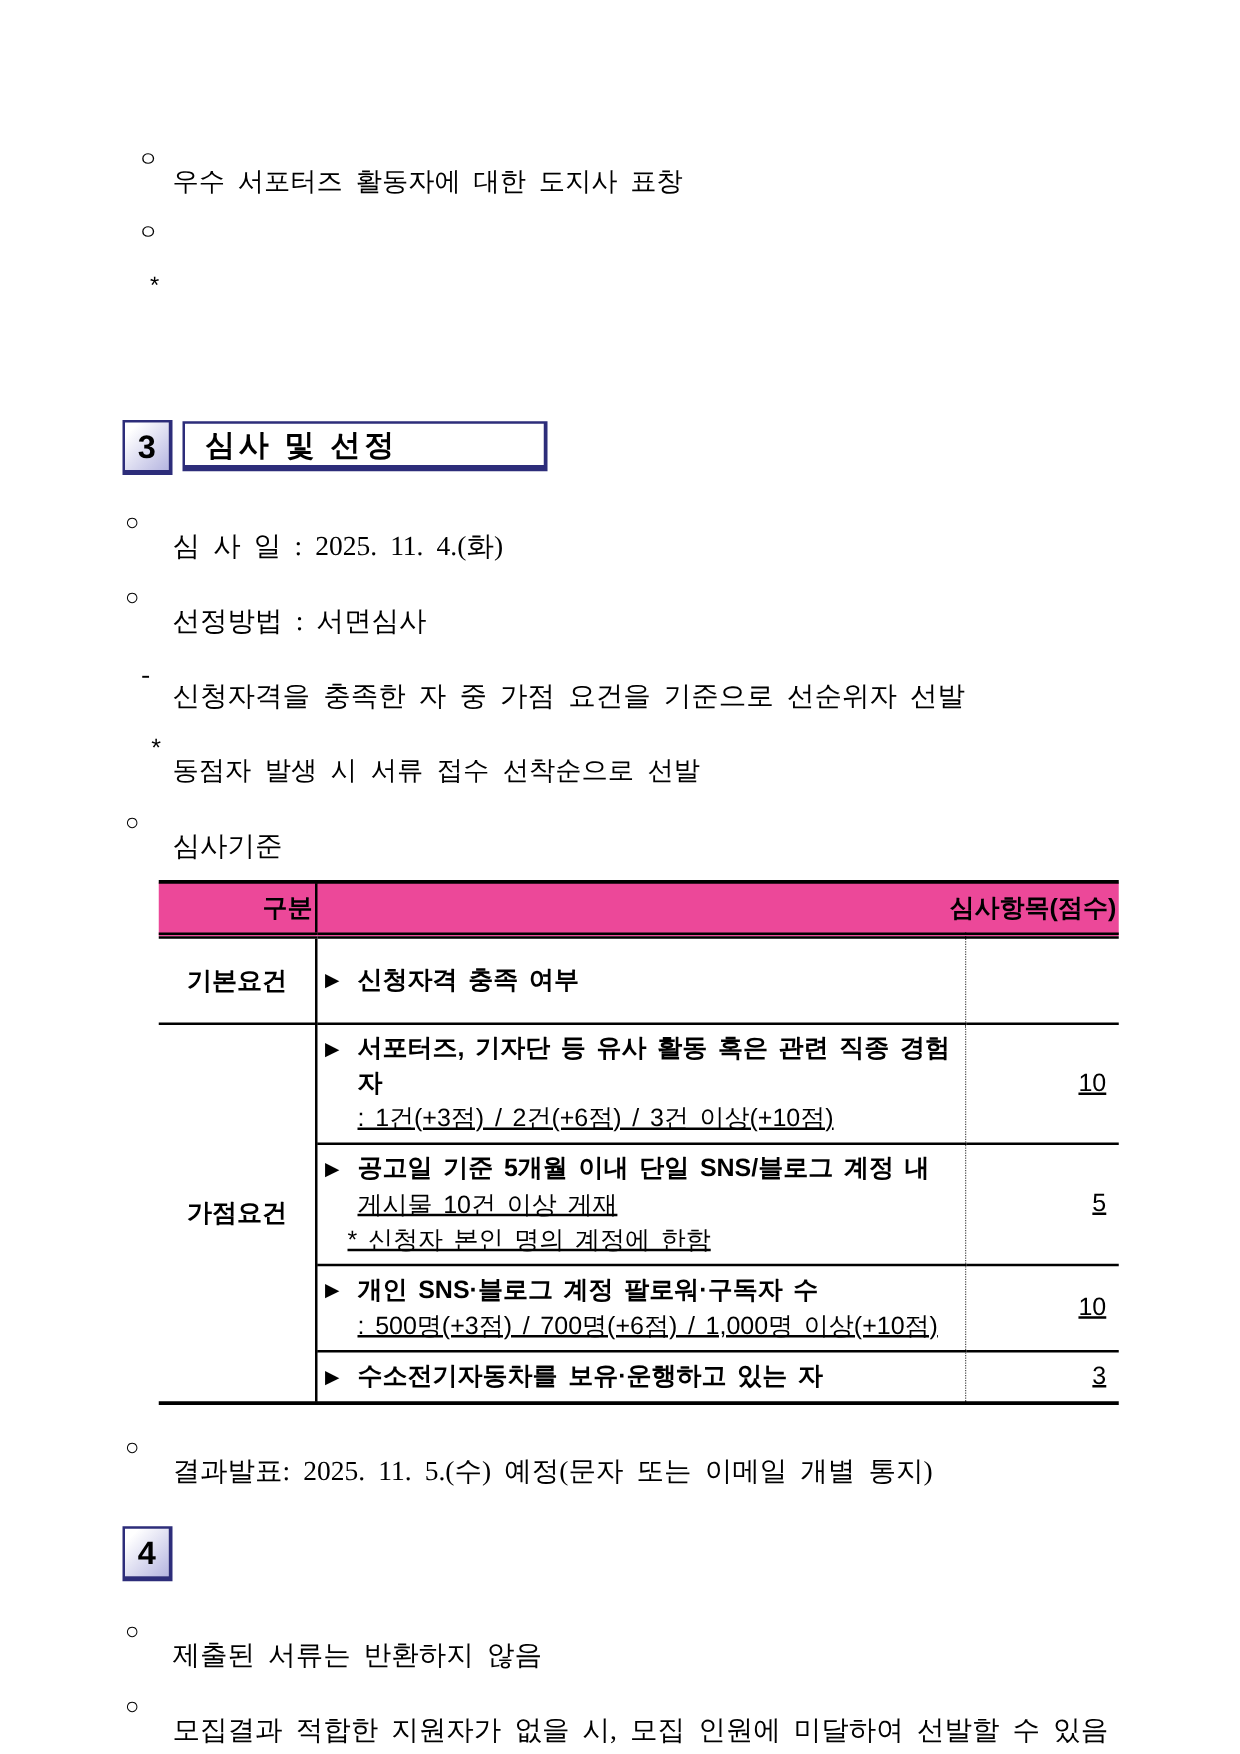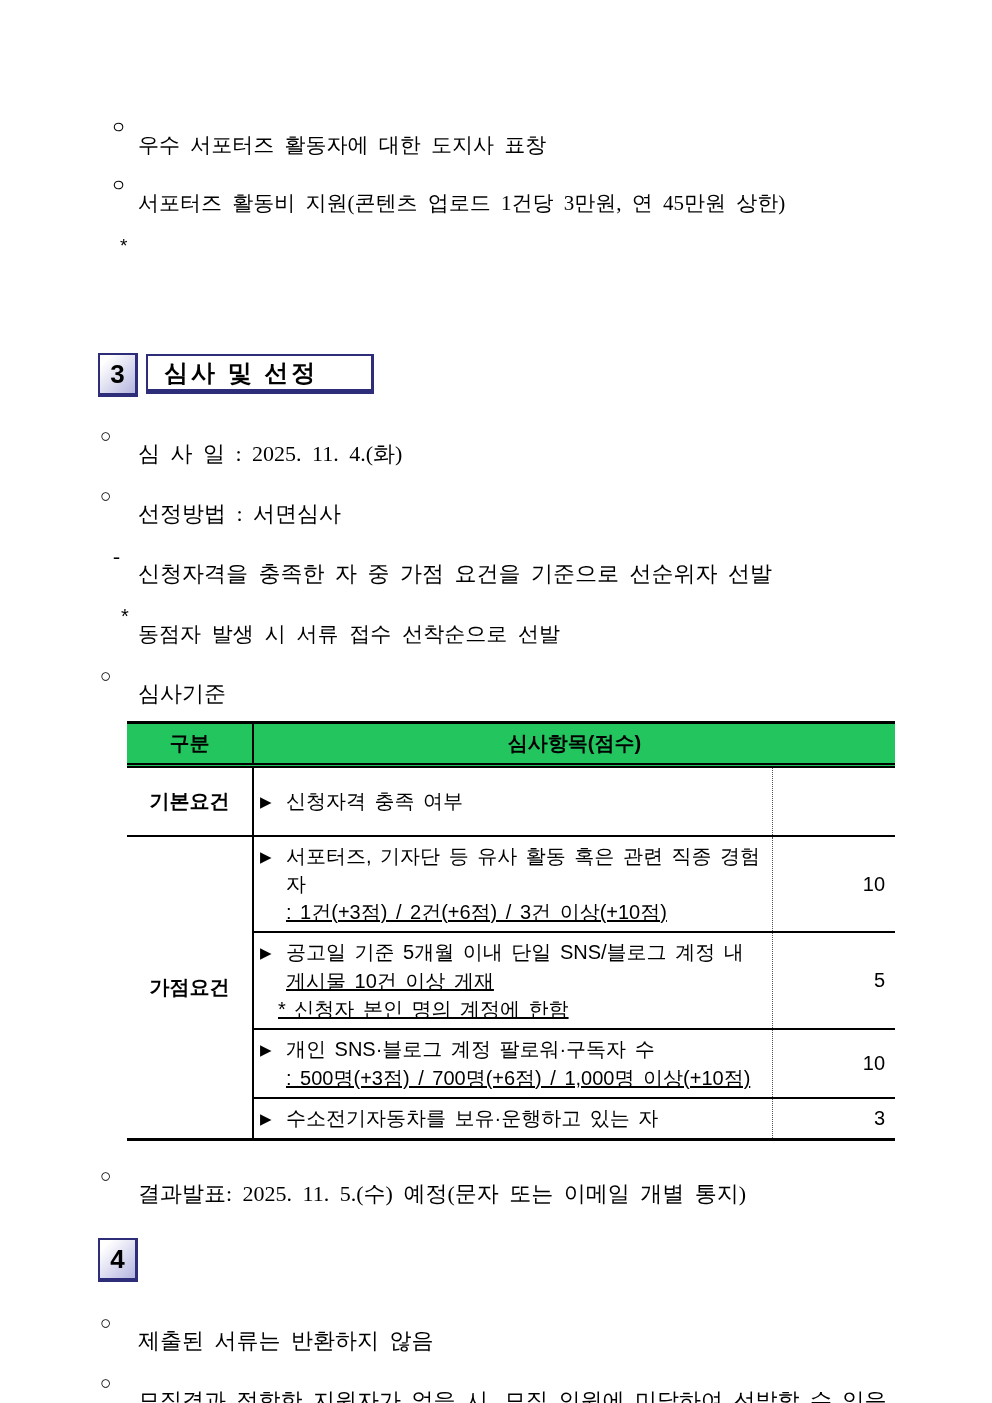--- a/index.html
+++ b/index.html
@@ -31,21 +31,21 @@
   .sec-header { display:flex; align-items:flex-start; margin:0 0 0 -2px; }
   .sec-num {
     width:40px; height:44px;
     border:2px solid #2d2d7a; border-right-width:3px; border-bottom-width:4px;
     background:linear-gradient(135deg,#ffffff 15%,#b5b5e0 100%);
     display:flex; align-items:center; justify-content:center;
     font-family:"Liberation Sans","DejaVu Sans",sans-serif;
     font-weight:bold; font-size:26px; color:#000;
   }
   .sec-title {
-    margin-left:8px; width:228px; height:40px; margin-top:1px;
+    margin-left:8px; width:292px; height:40px; margin-top:1px;
     border:2px solid #2d2d7a; border-right-width:3px; border-bottom-width:5px;
     background:#ffffff;
     display:flex; align-items:center; padding-left:16px;
     font-family:"Liberation Sans","DejaVu Sans",sans-serif;
     font-weight:bold; font-size:24px; letter-spacing:3px;
   }
 
   .sec3-list { margin-top:24px; }
   .sec3-list .line { font-size:22px; margin-bottom:13px; }
   .sec3-list .bullet { font-size:19px; padding-top:1px; }
@@ -58,38 +58,38 @@
     border-collapse:collapse; table-layout:fixed;
     width:768px; margin:8px 0 0 27px;
     border-top:3px solid #000; border-bottom:3px solid #000;
     font-family:"Liberation Sans","DejaVu Sans",sans-serif;
     font-size:20px;
   }
   .criteria col.c-cat   { width:126px; }
   .criteria col.c-item  { width:519px; }
   .criteria col.c-score { width:123px; }
   .criteria th {
-    background:#22c55e; font-weight:bold; text-align:center;
+    background:#ec4899; font-weight:bold; text-align:right;
     padding:6px 2px; border-bottom:5px double #000;
   }
   .criteria th.cat-h { border-right:2px solid #000; }
   .criteria td { vertical-align:middle; }
   .criteria td.cat {
     border-right:2px solid #000; text-align:center; font-weight:bold;
     padding:20px 2px;
   }
   .criteria tr.rule td { border-bottom:2px solid #000; }
   .criteria tr.rule-mid td.item, .criteria tr.rule-mid td.score { border-bottom:2px solid #000; }
   .criteria td.item { padding:5px 4px 5px 6px; line-height:28px; }
   .criteria td.score {
-    border-left:1px dotted #555; text-align:right; padding-right:10px;
+    border-left:1px dotted #555; text-align:right; padding-right:10px;text-decoration:underline;
   }
   .iline { display:flex; align-items:flex-start; }
   .iline .tri { flex:0 0 26px; font-size:15px; padding-top:1px; }
-  .iline .it  { flex:1; white-space:pre-wrap; word-spacing:3px; }
+  .iline .it  { flex:1; white-space:pre-wrap; word-spacing:3px;font-weight:bold; }
   .subline  { padding-left:26px; white-space:pre-wrap; word-spacing:3px;text-decoration:underline; }
   .subline.note3 { padding-left:18px; }
 
   .result-line { margin-top:20px; }
   .result-line .line { font-size:22px; }
   .result-line .bullet { font-size:19px; padding-top:1px; }
 
   .sec4-block { margin-top:30px; }
   .sec4-list { margin-top:26px; }
   .sec4-list .line { font-size:22px; margin-bottom:13px; }
@@ -101,21 +101,20 @@
 <div class="page">
   <div class="content">
 
     <div class="intro">
       <div class="line serif">
         <span class="bullet">ㅇ</span>
         <span class="txt">우수 서포터즈 활동자에 대한 도지사 표창</span>
       </div>
       <div class="line serif">
         <span class="bullet">ㅇ</span>
-        <span class="txt">서포터즈 활동비 지원(콘텐츠 업로드 1건당 3만원, 연 45만원 상한)</span>
       </div>
       <div class="line sans note">
         <span class="bullet">*</span>
         <div class="txt multi">
         </div>
       </div>
     </div>
 
     <div class="sec-header" style="margin-top:38px;">
       <div class="sec-num">

